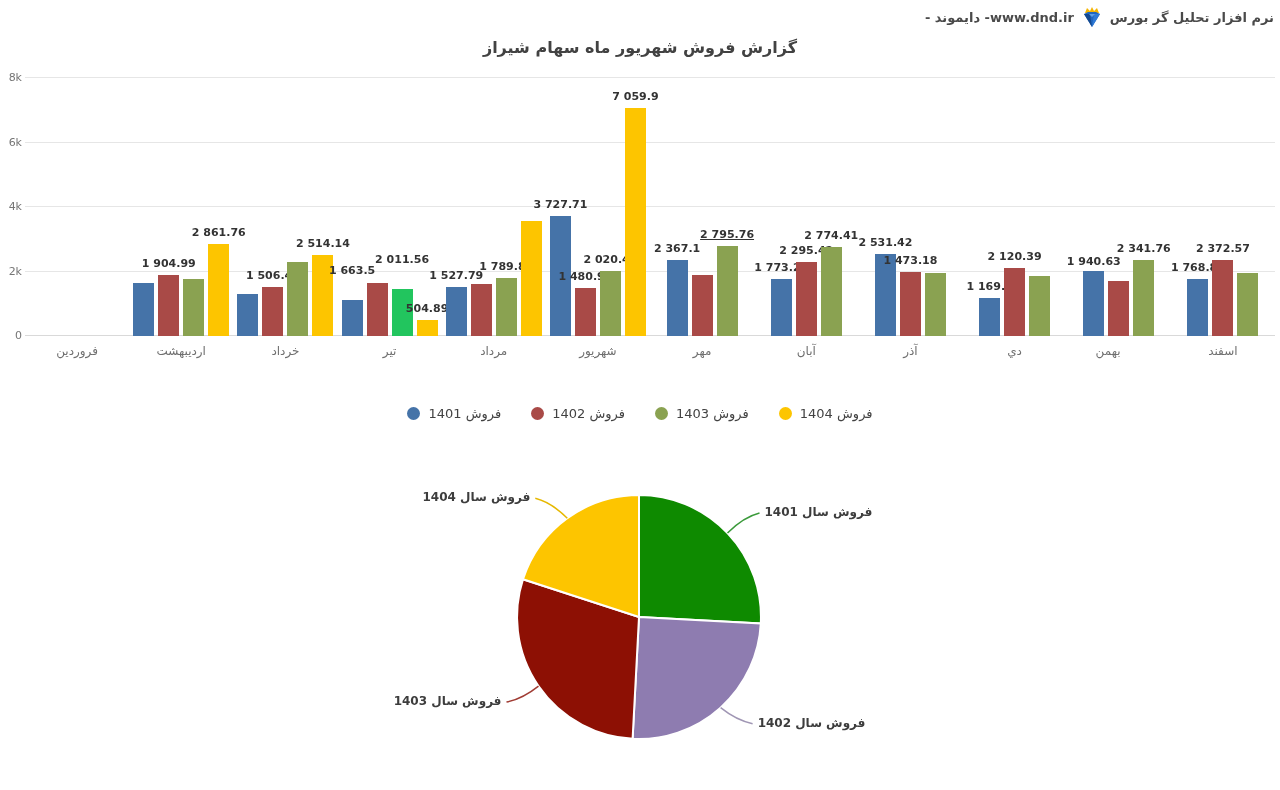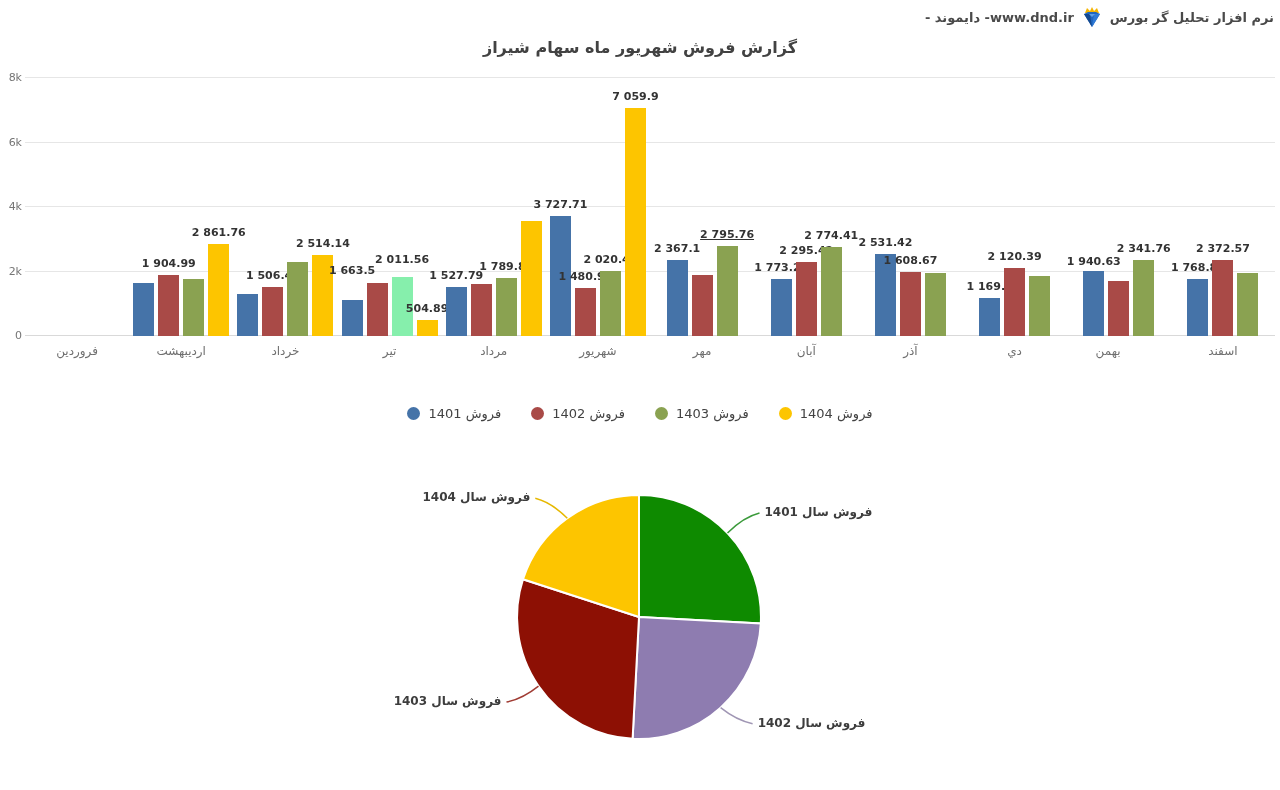--- a/index.html
+++ b/index.html
@@ -98,21 +98,21 @@
         <div class="bar" style="left: 54.0833px; height: 74.4975px; background: rgb(138, 162, 81);"></div>
         <div class="bar" style="left: 79.0833px; height: 81.081px; background: rgb(253, 197, 0);">
           <div class="bar-label" style="bottom: 86.081px;">2 514.14</div>
         </div>
       </div>
       <div class="month-group" style="left: 312.5px; width: 104.167px;">
         <div class="bar" style="left: 4.08333px; height: 36px; background: rgb(69, 115, 168);">
           <div class="bar-label" style="bottom: 58.6479px;">1 663.5</div>
         </div>
         <div class="bar" style="left: 29.0833px; height: 52.89px; background: rgb(169, 74, 71);"></div>
-        <div class="bar" style="left: 54.0833px; height: 59px; background: #86efac;">
+        <div class="bar" style="left: 54.0833px; height: 47px; background: #22c55e;">
           <div class="bar-label" style="bottom: 69.8728px;">2 011.56</div>
         </div>
         <div class="bar" style="left: 79.0833px; height: 16.2827px; background: rgb(253, 197, 0);">
           <div class="bar-label" style="bottom: 21.2827px;">504.89</div>
         </div>
       </div>
       <div class="month-group" style="left: 416.667px; width: 104.167px;">
         <div class="bar" style="left: 4.08333px; height: 49.2712px; background: rgb(69, 115, 168);">
           <div class="bar-label" style="bottom: 54.2712px;">1 527.79</div>
         </div>
@@ -154,21 +154,21 @@
         </div>
         <div class="bar" style="left: 66.5833px; height: 89.4747px; background: rgb(138, 162, 81);">
           <div class="bar-label" style="bottom: 94.4747px;">2 774.41</div>
         </div>
       </div>
       <div class="month-group" style="left: 833.333px; width: 104.167px;">
         <div class="bar" style="left: 16.5833px; height: 81.6383px; background: rgb(69, 115, 168);">
           <div class="bar-label" style="bottom: 86.6383px;">2 531.42</div>
         </div>
         <div class="bar" style="left: 41.5833px; height: 64.4123px; background: rgb(169, 74, 71);">
-          <div class="bar-label" style="bottom: 69.4123px;">1 608.67</div>
+          <div class="bar-label" style="bottom: 69.4123px;">1 473.18</div>
         </div>
         <div class="bar" style="left: 66.5833px; height: 62.8875px; background: rgb(138, 162, 81);"></div>
       </div>
       <div class="month-group" style="left: 937.5px; width: 104.167px;">
         <div class="bar" style="left: 16.5833px; height: 37.7099px; background: rgb(69, 115, 168);">
           <div class="bar-label" style="bottom: 42.7099px;">1 169.3</div>
         </div>
         <div class="bar" style="left: 41.5833px; height: 68.3826px; background: rgb(169, 74, 71);">
           <div class="bar-label" style="bottom: 73.3826px;">2 120.39</div>
         </div>

